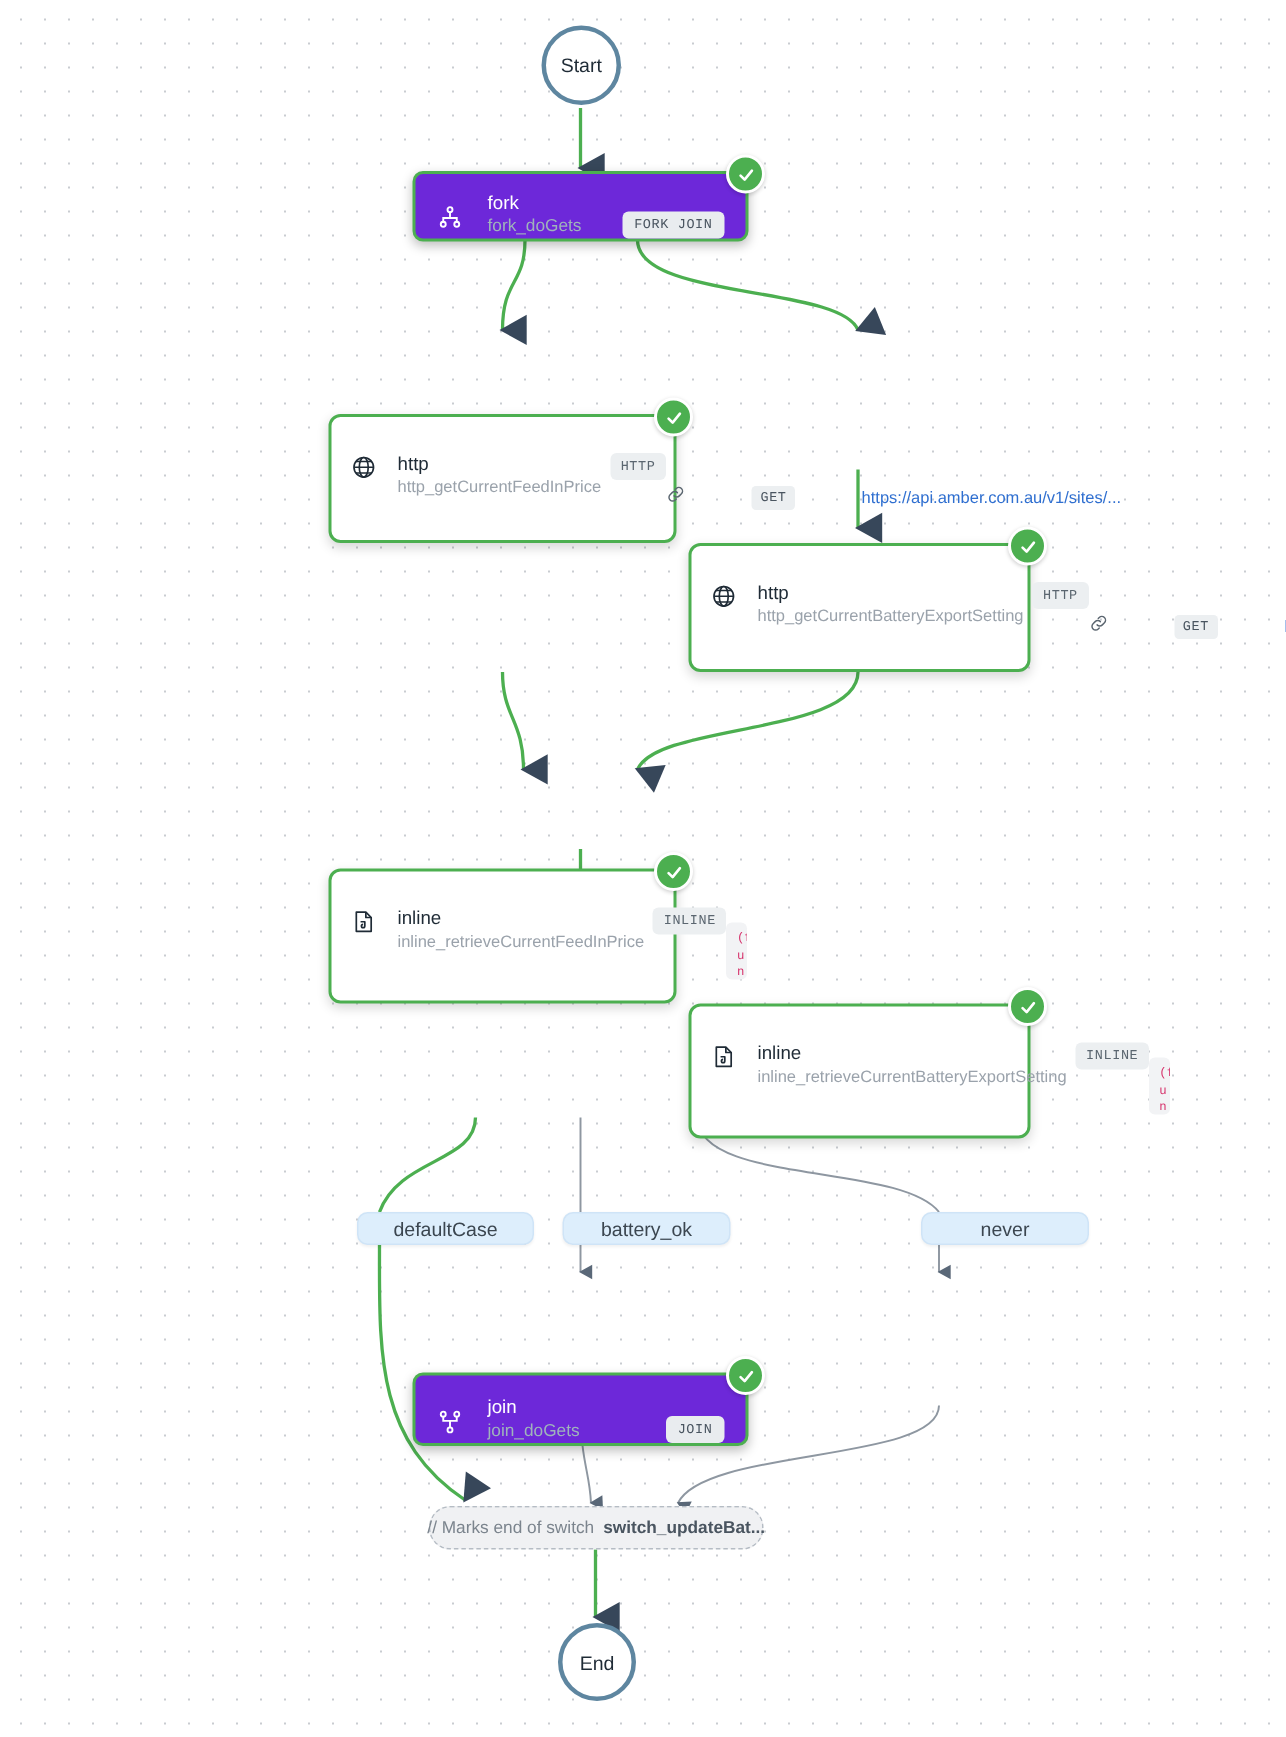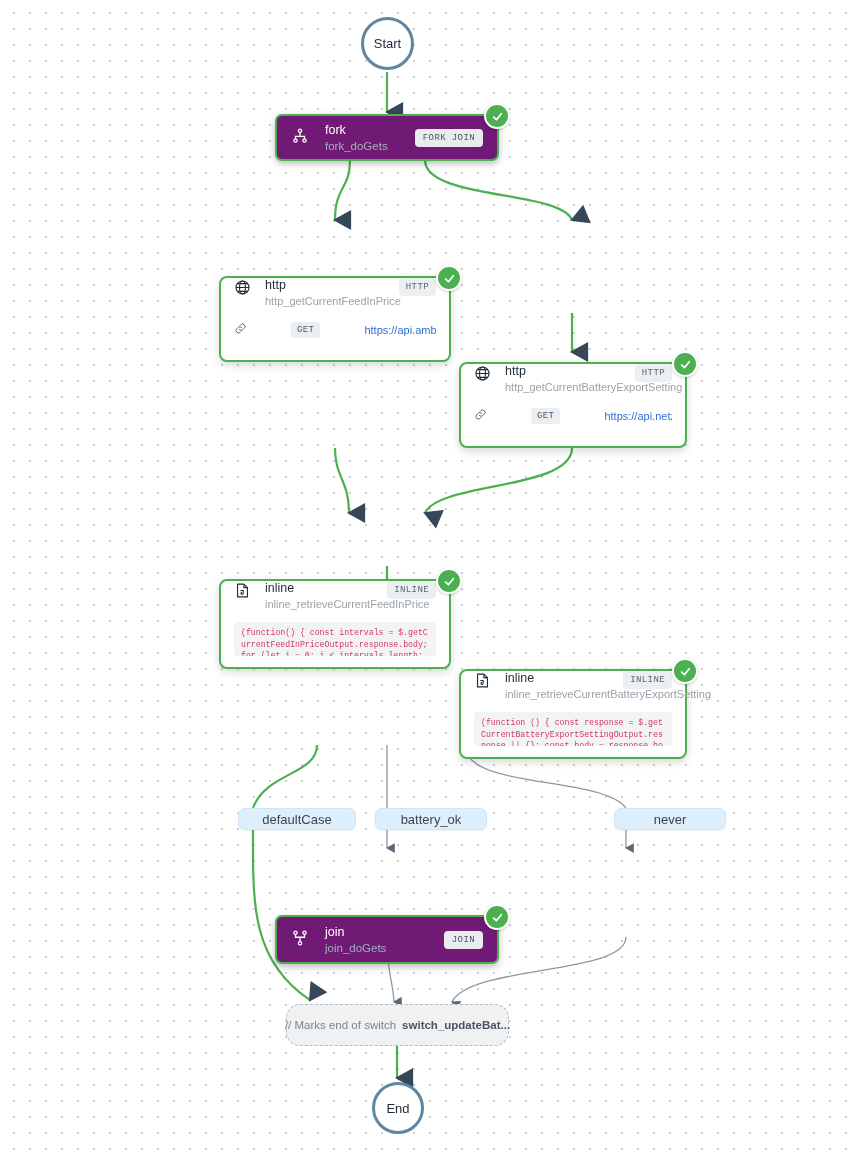--- a/index.html
+++ b/index.html
@@ -33,25 +33,25 @@
     border-radius: 50%;
     border: 3px solid #5e86a0;
     background: #ffffff;
     display: flex; align-items: center; justify-content: center;
     color: #1f2b36;
     font-size: 13px;
   }
 
   
   .dark-node {
-    background: #701a75;
+    background: #6d28d9;
     border: 2px solid #4caf50;
     border-radius: 7px;
     box-shadow: 0 3px 7px rgba(0,0,0,.25);
-    display: flex; align-items: center;
+    display: flex; align-items: flex-end;
     padding: 0 14px;
     position: relative;
   }
   .dark-node .glyph { width: 22px; margin-right: 12px; flex: 0 0 auto; }
   .dark-node .texts { flex: 1 1 auto; min-width: 0; }
   .dark-node .title { color: #ffffff; font-size: 12.5px; line-height: 16px; }
   .dark-node .sub { color: #9fb3bb; font-size: 11.5px; line-height: 16px; }
   .chip-dark {
     background: #e9ecef; color: #4a5560;
     font-size: 9px; letter-spacing: .4px;
@@ -60,22 +60,22 @@
     flex: 0 0 auto;
   }
 
   
   .card {
     background: #ffffff;
     border: 2px solid #4caf50;
     border-radius: 8px;
     box-shadow: 0 3px 8px rgba(0,0,0,.16);
     position: relative;
-    padding: 0 13px 11px 13px;
-    display: flex; flex-direction: column;
+    padding: 24px 13px 11px 13px;
+    display: flex; flex-direction: row;
   }
   .card-head { display: flex; align-items: flex-start; }
   .card-head .glyph { width: 20px; margin-right: 11px; flex:0 0 auto; padding-top:1px;}
   .card-head .texts { flex: 1 1 auto; min-width: 0; }
   .card-head .title { color: #1f2b36; font-size: 12.5px; line-height: 15px; }
   .card-head .sub { color: #9aa2ab; font-size: 11px; line-height: 16px; white-space: nowrap; }
   .chip-light {
     background: #eceff1; color: #5b6670;
     font-size: 9px; letter-spacing: .4px;
     padding: 4px 7px; border-radius: 4px;
@@ -374,21 +374,21 @@
   <div class="node case-pill" style="left:194px; top:808px; width:118px; height:22px;">
     <span>defaultCase</span>
   </div>
   <div class="node case-pill" style="left:331px; top:808px; width:112px; height:22px;">
     <span>battery_ok</span>
   </div>
   <div class="node case-pill" style="left:570px; top:808px; width:112px; height:22px;">
     <span>never</span>
   </div>
 
-  <div class="node end-marker" style="left:286px; top:1004px; width:223px; height:42px;justify-content:center;">
+  <div class="node end-marker" style="left:286px; top:1004px; width:223px; height:29px;justify-content:center;">
     <span>// Marks end of switch</span>
     <span class="bold">switch_updateBat...</span>
   </div>
 
   <div class="node terminal" style="left:372px; top:1082px; width:52px; height:52px;">
     <span>End</span>
   </div>
 
 </div>
 

